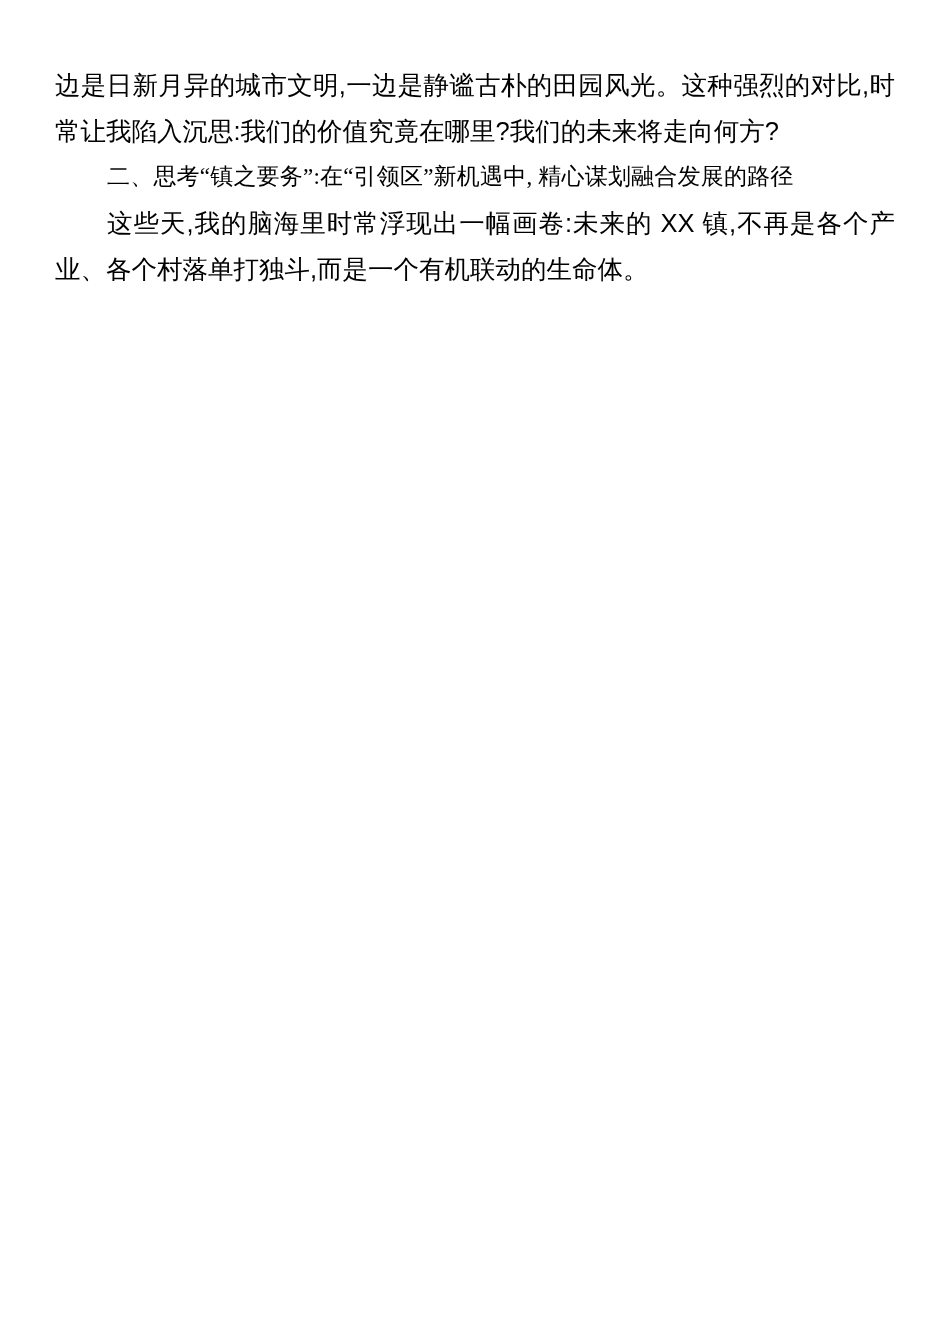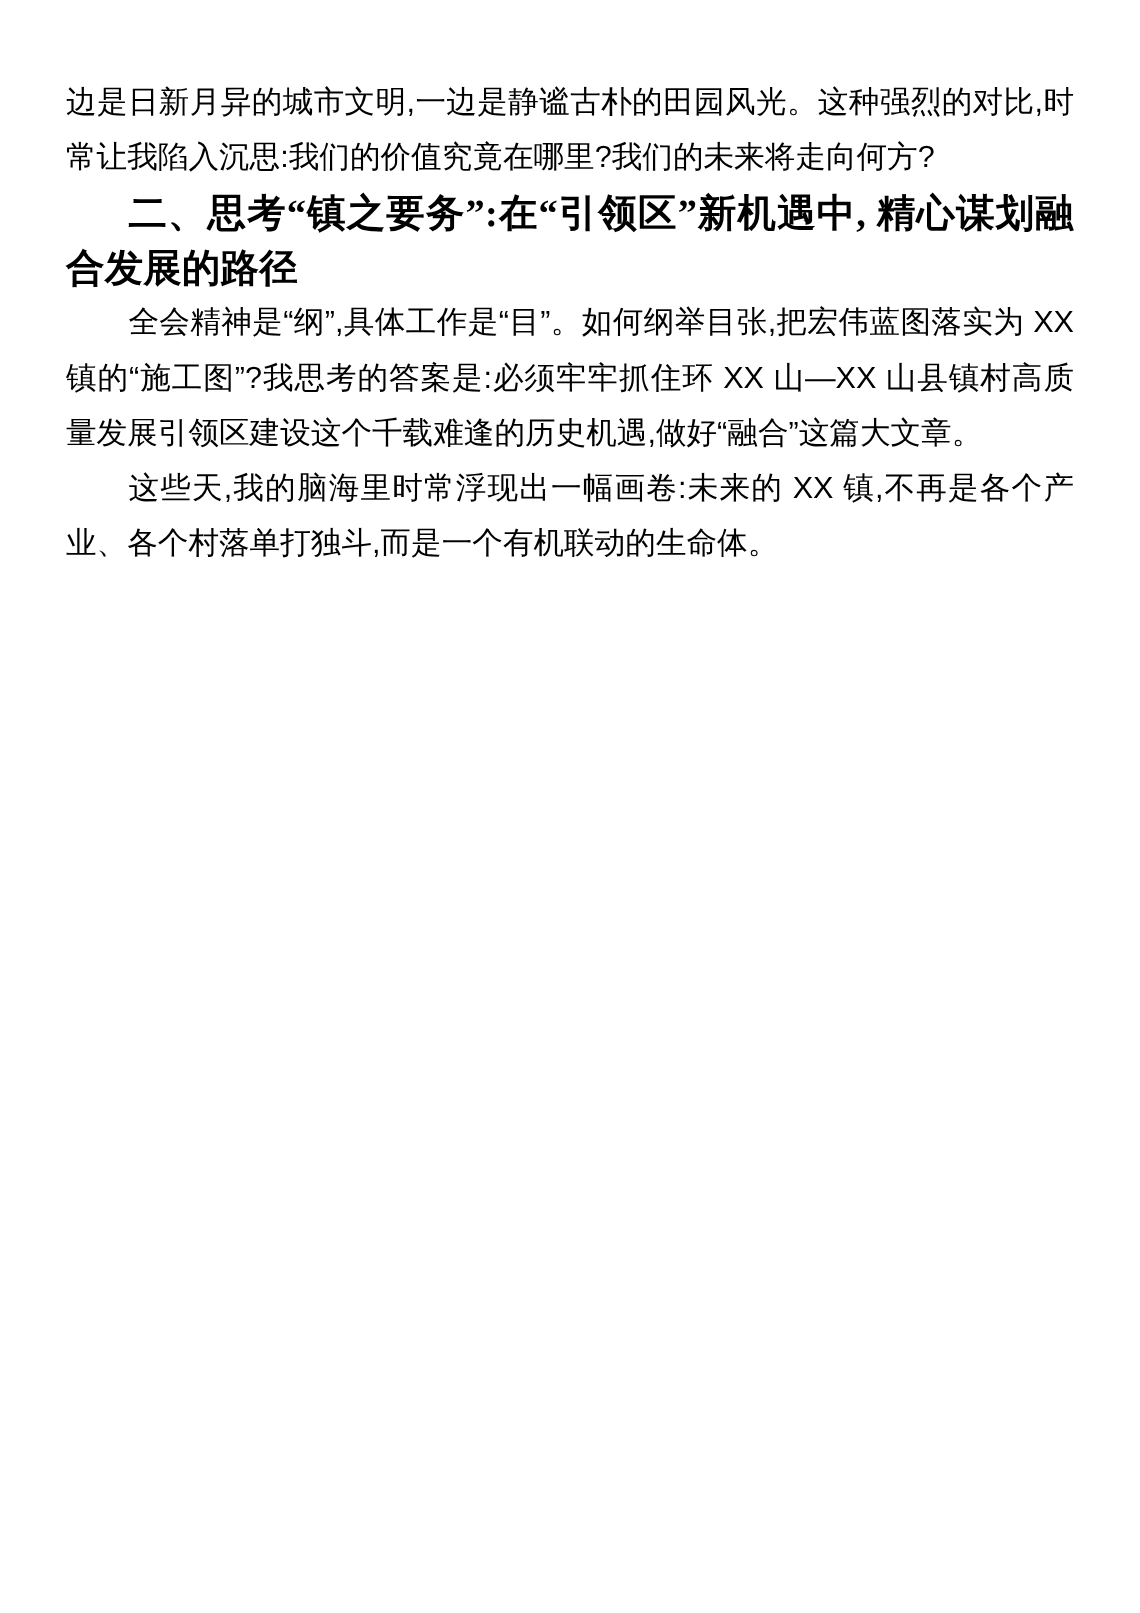--- a/index.html
+++ b/index.html
@@ -45,38 +45,37 @@
     font-weight: 400;
   }
 
   .para.indent {
     text-indent: 52px;
   }
 
   
   .para.heading {
     font-family: "Liberation Serif", "DejaVu Serif", serif;
-    font-size: 32px;
+    font-size: 23px;
     line-height: 46px;
-    font-weight: 700;
+    font-weight: 400;
     text-indent: 52px;
     letter-spacing: 0.2px;
   }
 </style>
 </head>
 <body>
 
 <div class="page">
   <div class="page-body">
 
     <p class="para">边是日新月异的城市文明,一边是静谧古朴的田园风光。这种强烈的对比,时常让我陷入沉思:我们的价值究竟在哪里?我们的未来将走向何方?</p>
 
 
 
     <p class="para heading">二、思考“镇之要务”:在“引领区”新机遇中, 精心谋划融合发展的路径</p>
 
-    <p class="para indent">全会精神是“纲”,具体工作是“目”。如何纲举目张,把宏伟蓝图落实为 XX 镇的“施工图”?我思考的答案是:必须牢牢抓住环 XX 山—XX 山县镇村高质量发展引领区建设这个千载难逢的历史机遇,做好“融合”这篇大文章。</p>
 
     <p class="para indent">这些天,我的脑海里时常浮现出一幅画卷:未来的 XX 镇,不再是各个产业、各个村落单打独斗,而是一个有机联动的生命体。</p>
 
 
   </div>
 </div>
 
 </body></html>

